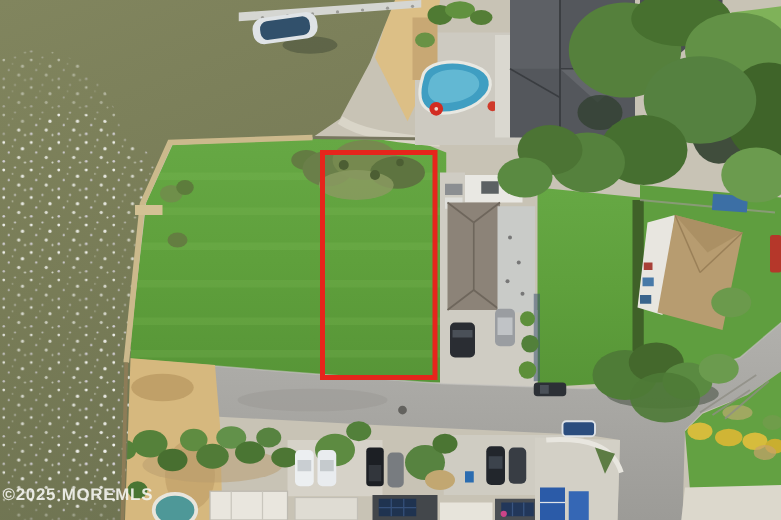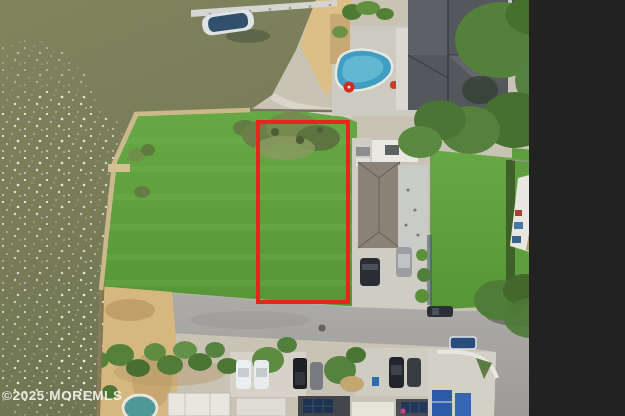--- a/index.html
+++ b/index.html
@@ -1,17 +1,17 @@
 <!DOCTYPE html>
 <html><head>
 <meta charset="utf-8">
 <style>
   html,body{margin:0;padding:0;background:#222;}
   .stage{
-    position:relative;width:529px;height:416px;overflow:hidden;
+    position:relative;width:625px;height:416px;overflow:hidden;
     font-family:"Liberation Sans",sans-serif;
   }
   .stage svg{display:block;}
   .watermark{
     position:absolute;left:2px;top:388px;
     color:#f3f3ee;opacity:.92;
     font-size:13.5px;font-weight:bold;letter-spacing:.6px;
     user-select:none;pointer-events:none;
   }
 </style>

